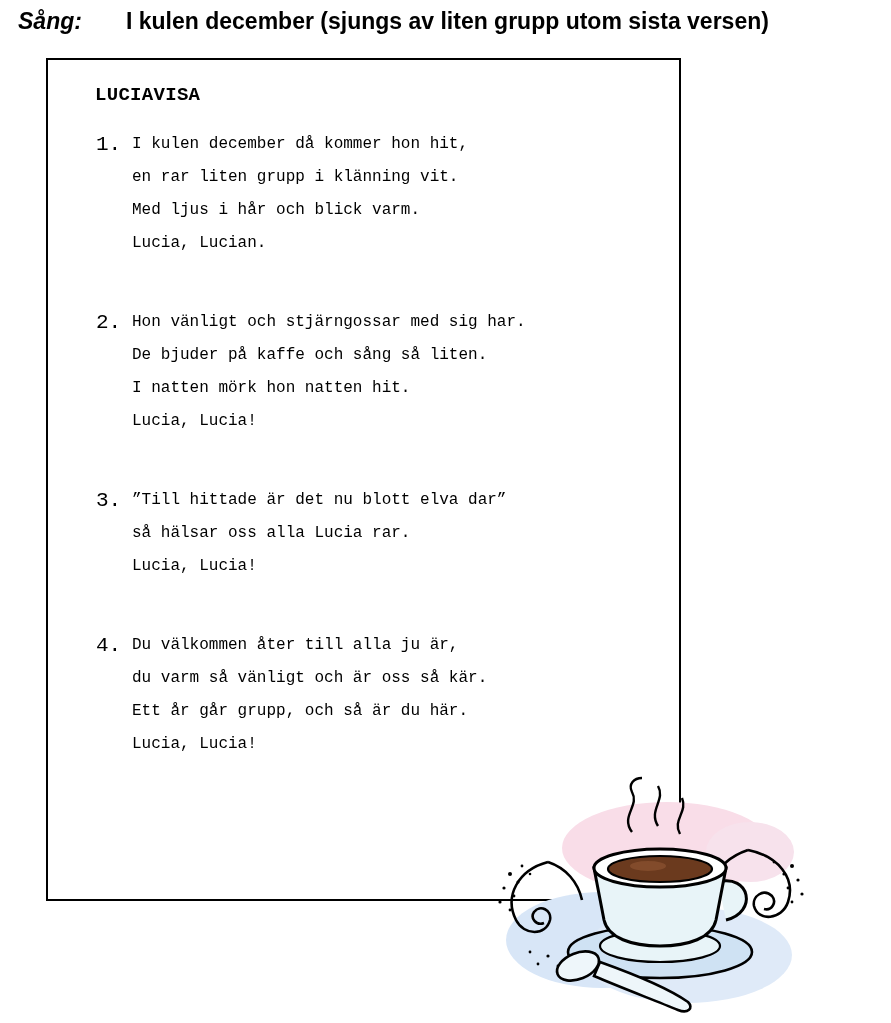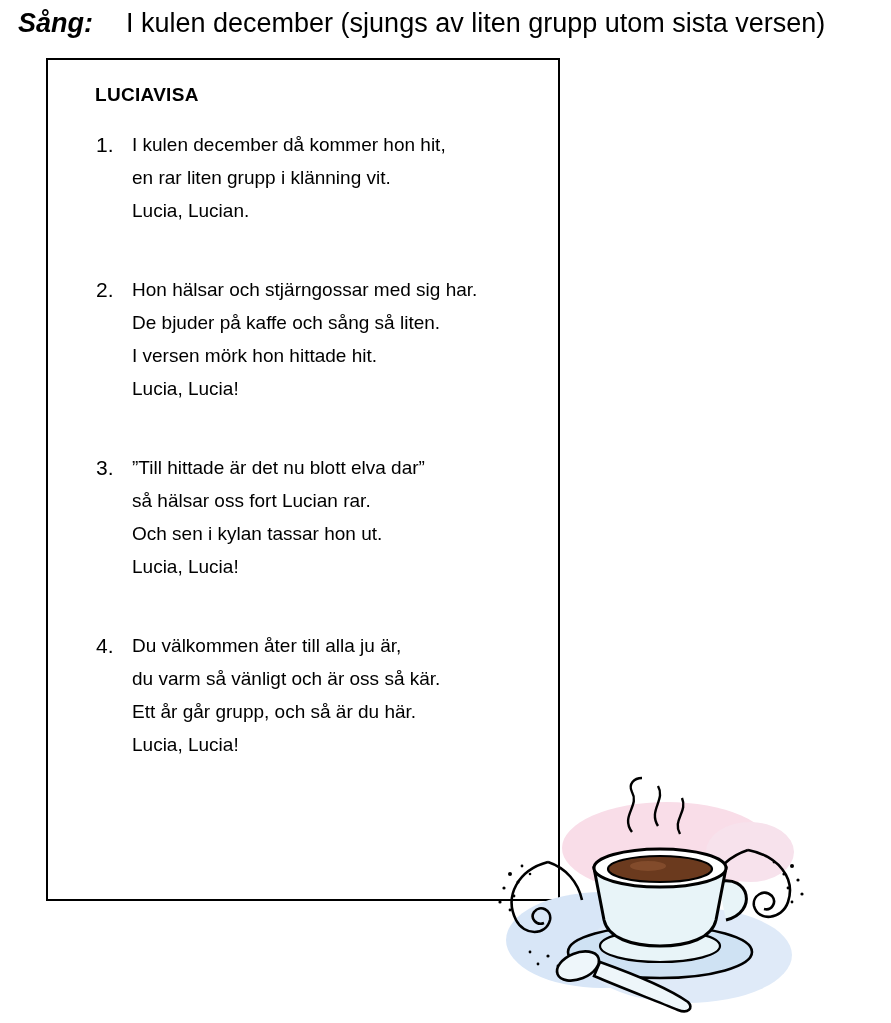--- a/index.html
+++ b/index.html
@@ -23,43 +23,44 @@
   }
 
   
   .header-row {
     position: absolute;
     left: 18px;
     top: 8px;
     width: 860px;
     display: flex;
     align-items: baseline;
-    font-size: 27px;
+    font-size: 23px;
   }
   .header-label {
     font-weight: bold;
     font-style: italic;
     width: 108px;
     flex: 0 0 108px;
   }
   .header-text {
-    font-weight: normal;
+    font-weight: bold;
     white-space: nowrap;
   }
 
   
   .song-box {
     position: absolute;
     left: 46px;
     top: 58px;
-    width: 514px;
+    width: 635px;
     height: 843px;
     border: 2px solid #000000;
     box-sizing: border-box;
     background: transparent;
+    font-family: Liberation Mono, monospace;
   }
 
   .song-title {
     position: absolute;
     left: 47px;
     top: 24px;
     font-size: 19px;
     font-weight: bold;
     letter-spacing: 0.3px;
   }
@@ -81,21 +82,21 @@
   .verse-num {
     width: 42px;
     flex: 0 0 42px;
     font-size: 21px;
     line-height: 33px;
     text-align: left;
     padding-left: 6px;
     box-sizing: border-box;
   }
   .verse-lines {
-    font-size: 19px;
+    font-size: 16px;
     line-height: 33px;
   }
   .verse-line {
     white-space: nowrap;
   }
 
   
   .clipart {
     position: absolute;
     left: 482px;
@@ -121,40 +122,40 @@
 
     <div class="song-title">LUCIAVISA</div>
 
     <div class="verses">
 
       <div class="verse">
         <div class="verse-num">1.</div>
         <div class="verse-lines">
           <div class="verse-line">I kulen december då kommer hon hit,</div>
           <div class="verse-line">en rar liten grupp i klänning vit.</div>
+          <div class="verse-line">Med ljus i hår och blick varm.</div>
           <div class="verse-line">Lucia, Lucian.</div>
         </div>
       </div>
 
       <div class="verse">
         <div class="verse-num">2.</div>
         <div class="verse-lines">
-          <div class="verse-line">Hon hälsar och stjärngossar med sig har.</div>
+          <div class="verse-line">Hon vänligt och stjärngossar med sig har.</div>
           <div class="verse-line">De bjuder på kaffe och sång så liten.</div>
-          <div class="verse-line">I versen mörk hon hittade hit.</div>
+          <div class="verse-line">I natten mörk hon natten hit.</div>
           <div class="verse-line">Lucia, Lucia!</div>
         </div>
       </div>
 
       <div class="verse">
         <div class="verse-num">3.</div>
         <div class="verse-lines">
           <div class="verse-line">”Till hittade är det nu blott elva dar”</div>
-          <div class="verse-line">så hälsar oss fort Lucian rar.</div>
-          <div class="verse-line">Och sen i kylan tassar hon ut.</div>
+          <div class="verse-line">så hälsar oss alla Lucia rar.</div>
           <div class="verse-line">Lucia, Lucia!</div>
         </div>
       </div>
 
       <div class="verse">
         <div class="verse-num">4.</div>
         <div class="verse-lines">
           <div class="verse-line">Du välkommen åter till alla ju är,</div>
           <div class="verse-line">du varm så vänligt och är oss så kär.</div>
           <div class="verse-line">Ett år går grupp, och så är du här.</div>

